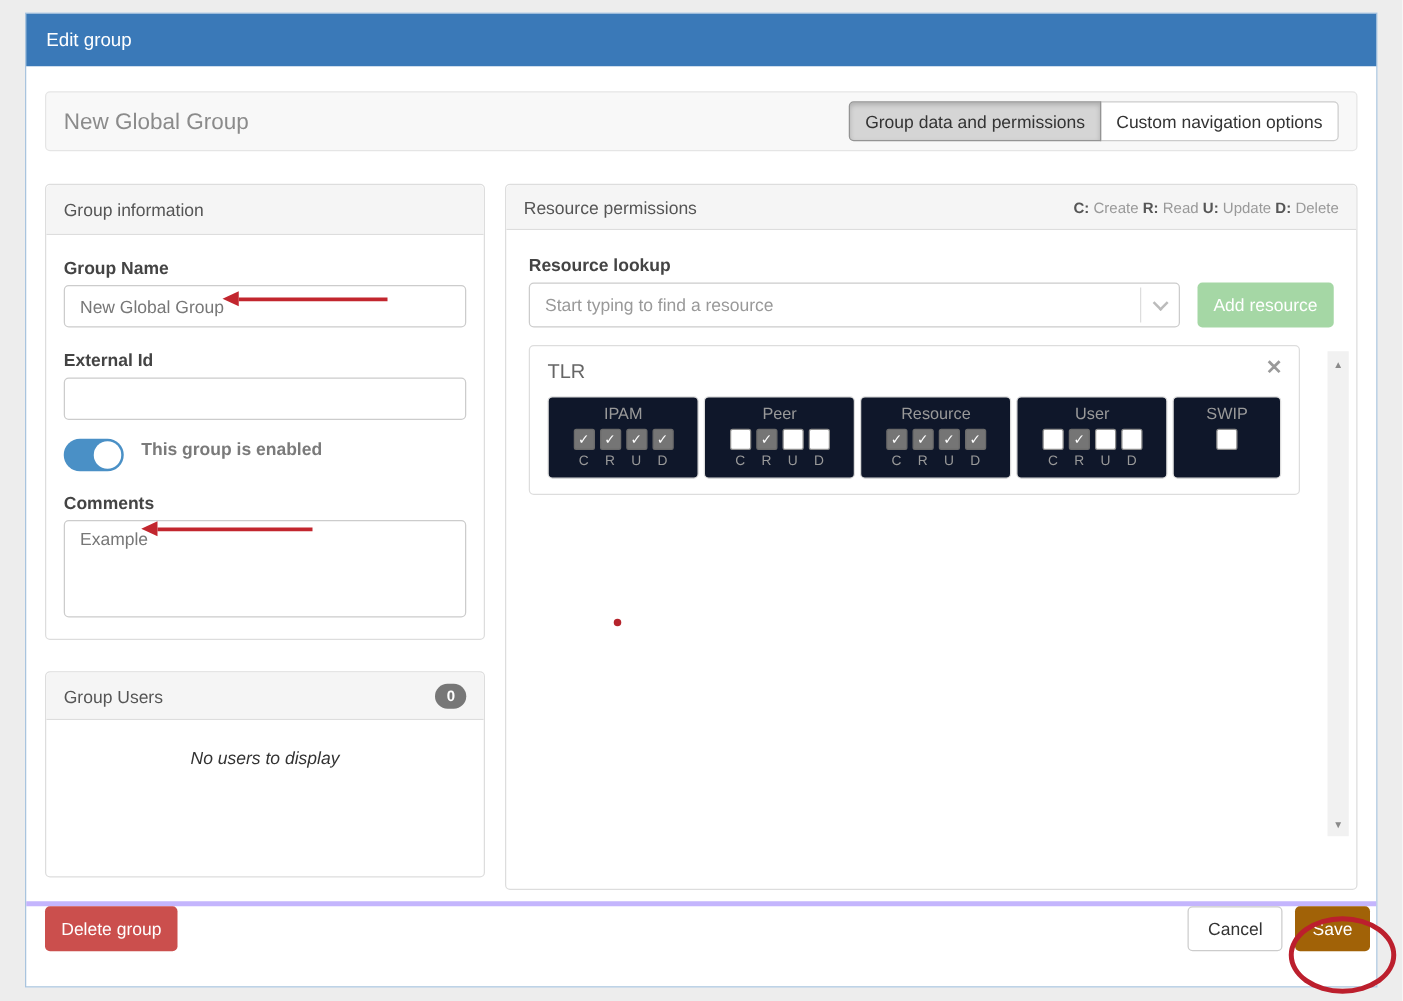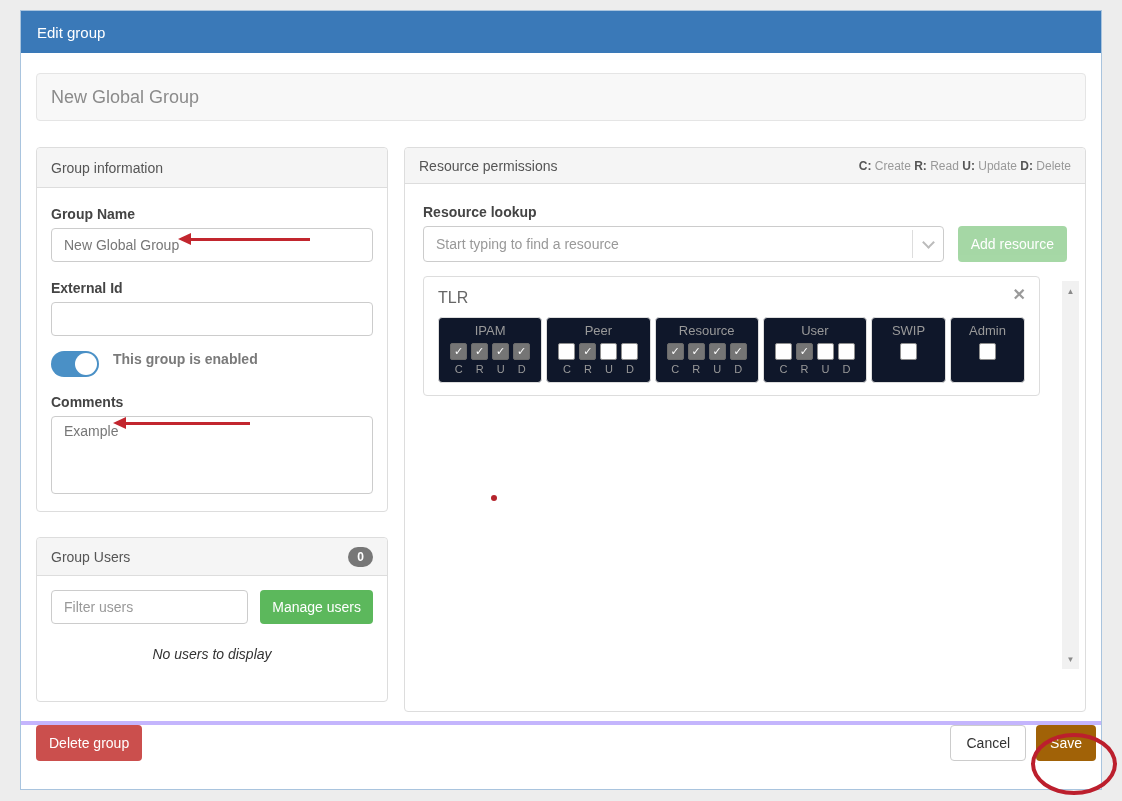--- a/index.html
+++ b/index.html
@@ -157,20 +157,24 @@
 
 <div class="modal">
   <div class="modal-header">
     <span>Edit group</span>
   </div>
 
   <div class="modal-body">
 
     <div class="title-bar">
       <span class="page-title">New Global Group</span>
+      <span class="btn-group">
+        <button class="tab-btn active">Group data and permissions</button>
+        <button class="tab-btn">Custom navigation options</button>
+      </span>
     </div>
 
     <div class="columns">
 
       <div class="left-col">
         <div class="panel" style="height:365px;">
           <div class="panel-heading">
             <span>Group information</span>
           </div>
           <div class="panel-body">
@@ -189,24 +193,20 @@
 
             <label class="field-label">Comments</label>
             <textarea class="textarea" style="">Example</textarea>
           </div>
         </div>
 
         <div class="panel users">
           <div class="panel-heading" style="height:38px;justify-content:space-between;">
             <span>Group Users</span>
             <span class="badge">0</span>
-          </div>
-          <div class="users-row">
-            <input class="text-input" type="text" placeholder="Filter users" style="">
-            <button class="btn btn-green">Manage users</button>
           </div>
           <div class="empty-text">No users to display</div>
         </div>
       </div>
 
       <div class="right-col">
         <div class="panel perms">
           <div class="panel-heading">
             <span>Resource permissions</span>
             <span class="legend">
@@ -295,26 +295,20 @@
                       <span>U</span>
                       <span>D</span>
                     </div>
                   </div>
                   <div class="perm-group single">
                     <div class="perm-label">SWIP</div>
                     <div class="perm-checks">
                       <span class="cb"></span>
                     </div>
                   </div>
-                  <div class="perm-group single">
-                    <div class="perm-label">Admin</div>
-                    <div class="perm-checks">
-                      <span class="cb"></span>
-                    </div>
-                  </div>
                 </div>
             </div>
           </div>
 
           <div class="scrollbar">
             <span class="scroll-arrow up">▲</span>
             <span class="scroll-arrow down">▼</span>
           </div>
         </div>
       </div>

